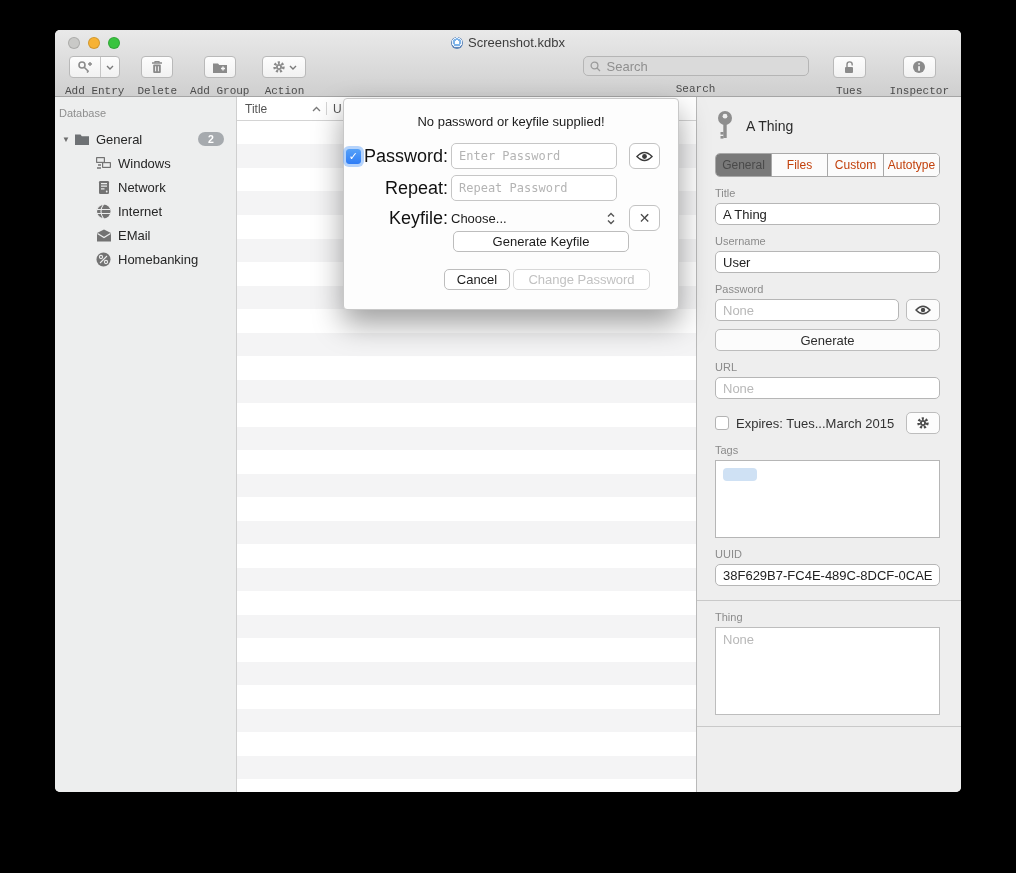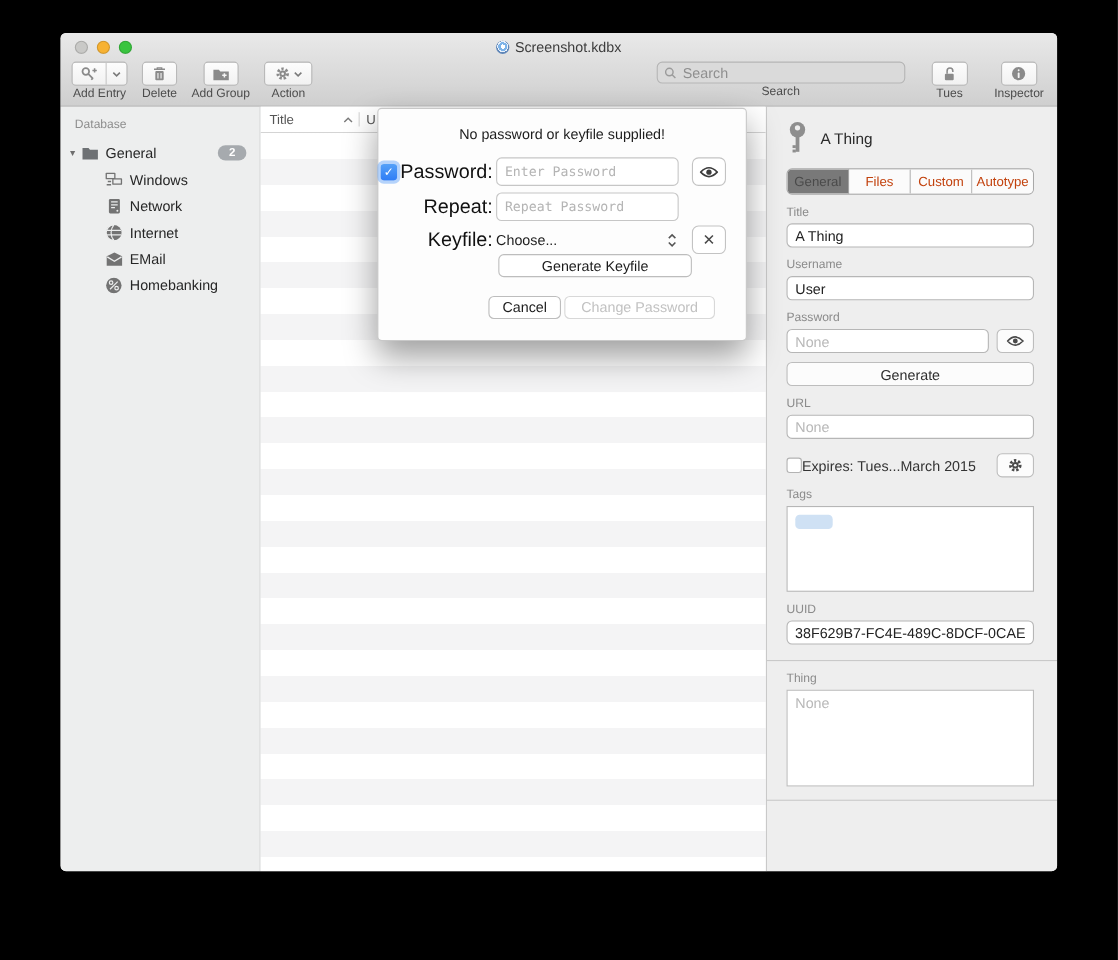--- a/index.html
+++ b/index.html
@@ -15,41 +15,41 @@
   .tl{width:12px;height:12px;border-radius:50%;border:1px solid rgba(0,0,0,.15);box-sizing:border-box;}
   .tl.close{background:#c9c9c7;}
   .tl.min{background:#f7b233;}
   .tl.zoom{background:#39c43f;}
   .titlewrap{position:absolute;left:0;right:0;top:5px;text-align:center;font-size:13px;color:#3d3d3d;}
   .doc-icon{display:inline-block;width:12px;height:12px;border-radius:50%;vertical-align:-2px;margin-right:5px;
             background:radial-gradient(circle at 50% 45%, #ffffff 0 2px, #7db3e8 2px 4px, #e8f0fa 4px 5px, #5f86b8 5px 6px);}
   .toolbar-left{position:absolute;left:10px;top:26px;display:flex;align-items:flex-start;gap:13px;}
   .toolbar-right{position:absolute;right:12px;top:26px;display:flex;align-items:flex-start;gap:24px;}
   .tool-item{display:flex;flex-direction:column;align-items:center;}
-  .tool-label{margin-top:1px;font-size:11px;color:#4c4c4c;}
+  .tool-label{margin-top:7px;font-size:11px;color:#4c4c4c;font-family:Liberation Mono, monospace;}
   .tbtn{height:22px;box-sizing:border-box;border:1px solid #b9b9b9;border-radius:4px;
         background:linear-gradient(#fdfdfd,#f1f1f1);display:flex;align-items:center;justify-content:center;}
   .split{display:flex;padding:0;}
   .split .seg{display:flex;align-items:center;justify-content:center;height:100%;}
   .split .seg.main{width:30px;border-right:1px solid #c6c6c6;}
   .split .seg.arrow{width:18px;}
   .tbtn.single{width:32px;}
   .tbtn.wide{width:44px;gap:3px;}
   .searchfield{width:226px;height:20px;box-sizing:border-box;border:1px solid #b5b5b5;border-radius:5px;
                background:#dadada;display:flex;align-items:center;padding:0 6px;gap:4px;}
   .searchfield input{flex:1;border:none;outline:none;background:transparent;font-size:13px;color:#333;
                      font-family:"Liberation Sans","DejaVu Sans",sans-serif;}
   .searchfield input::placeholder{color:#8f8f8f;}
   .tbtn.iconbtn{width:33px;}
 
   
   .content{position:absolute;top:67px;left:0;right:0;bottom:0;display:flex;}
   .sidebar{width:182px;background:#edeeee;border-right:1px solid #cfcfcf;box-sizing:border-box;
            padding-top:10px;flex:none;}
-  .sb-header{font-size:11px;color:#8e8e8e;padding-left:13px;margin-bottom:8px;}
+  .sb-header{font-size:11px;color:#8e8e8e;padding-left:4px;margin-bottom:8px;}
   .sb-row{height:24px;display:flex;align-items:center;font-size:13px;color:#262626;}
   .sb-row .disc{width:14px;text-align:center;font-size:8px;color:#6e6e6e;margin-left:4px;}
   .sb-row .sb-icon{width:17px;height:16px;margin-right:6px;display:flex;align-items:center;justify-content:center;}
   .sb-row.child{padding-left:40px;}
   .sb-badge{margin-left:auto;margin-right:12px;min-width:18px;height:14px;border-radius:8px;background:#a6aaae;
             color:#fff;font-size:10.5px;font-weight:bold;display:flex;align-items:center;justify-content:center;padding:0 4px;}
 
   .entry-list{flex:1;position:relative;background:#fff;min-width:0;}
   .el-header{height:24px;box-sizing:border-box;background:#fff;border-bottom:1px solid #d4d4d4;
              display:flex;align-items:center;font-size:12px;color:#555;}
@@ -73,21 +73,21 @@
   .ifield{width:100%;height:22px;box-sizing:border-box;border:1px solid #b6b6b6;border-radius:5px;background:#fff;
           font-size:13px;color:#222;padding:0 7px;outline:none;font-family:"Liberation Sans","DejaVu Sans",sans-serif;}
   .ifield::placeholder{color:#b8b8b8;}
   .fieldrow{display:flex;gap:7px;align-items:center;}
   .sqbtn{width:34px;height:22px;flex:none;box-sizing:border-box;border:1px solid #bdbdbd;border-radius:5px;
          background:#fcfcfc;display:flex;align-items:center;justify-content:center;}
   .widebtn{margin-top:8px;width:100%;height:22px;box-sizing:border-box;border:1px solid #bdbdbd;border-radius:5px;
            background:#fcfcfc;font-size:13px;color:#2e2e2e;display:flex;align-items:center;justify-content:center;}
   .expires-row{margin-top:13px;display:flex;align-items:center;}
   .cb{width:14px;height:14px;box-sizing:border-box;border:1px solid #b3b3b3;border-radius:3px;background:#fff;flex:none;}
-  .expires-text{margin-left:0;font-size:13px;color:#333;white-space:nowrap;overflow:hidden;}
+  .expires-text{margin-left:7px;font-size:13px;color:#333;white-space:nowrap;overflow:hidden;}
   .expires-row .sqbtn{margin-left:auto;}
   .tagsbox{margin-top:4px;height:78px;background:#fff;border:1px solid #b6b6b6;box-sizing:border-box;padding:7px;}
   .tagpill{width:34px;height:13px;border-radius:4px;background:#cfe1f4;}
   .insp-div{height:1px;background:#c9c9c9;margin:14px -21px 0 -18px;}
   .notesbox{width:100%;height:88px;box-sizing:border-box;border:1px solid #bdbdbd;background:#fff;resize:none;
             font-size:13px;color:#222;padding:4px 7px;outline:none;font-family:"Liberation Sans","DejaVu Sans",sans-serif;}
   .notesbox::placeholder{color:#b8b8b8;}
 
   
   .dialog{position:absolute;left:288px;top:68px;width:336px;height:212px;background:#fdfdfd;

